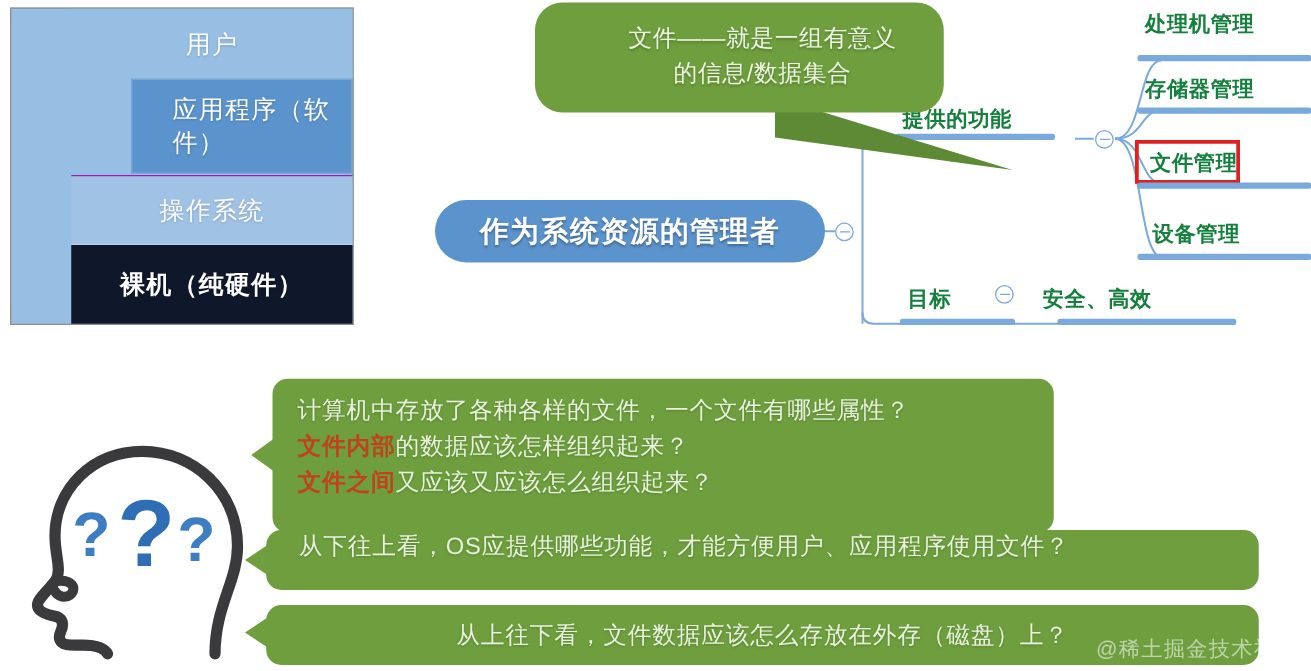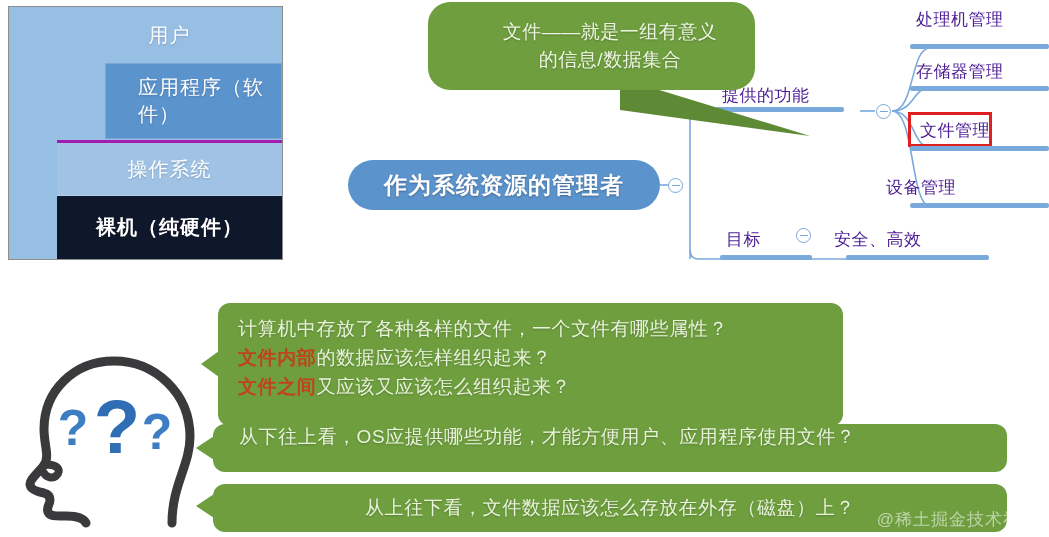--- a/index.html
+++ b/index.html
@@ -9,26 +9,26 @@
   
   #layer-stack{position:absolute;left:8px;top:6px;width:275px;height:254px;
                border:1px solid #8d8d8d;box-sizing:border-box;background:#97bee3;}
   .layer{position:absolute;box-sizing:border-box;display:flex;align-items:center;
          justify-content:center;color:#ffffff;font-size:20px;letter-spacing:1px;
          text-shadow:0 1px 2px rgba(0,0,0,.18);margin-left:48px;}
   #layer-user{left:0;top:0;right:0;height:56px;background:#97bee3;}
   #layer-app{left:48px;top:56px;right:0;height:76px;background:#5b93cd;
              border:1px solid #7ba7d4;padding-left:32px;}
   #layer-os{left:0;top:133px;right:0;height:56px;background:#9fc2e5;
-            border-top:3px solid #a21caf;border-bottom:1px solid #b6d0ea;}
+            border-top:1px solid #a21caf;border-bottom:1px solid #b6d0ea;}
   #layer-bare{left:0;top:189px;right:0;bottom:0;background:#0f172a;font-weight:bold;}
 
   
   #mindmap{position:absolute;left:330px;top:0;width:719px;height:272px;}
-  .mm-node{position:absolute;font-size:17px;color:#4c1d95;font-weight:normal;
+  .mm-node{position:absolute;font-size:17px;color:#15803d;font-weight:bold;
            white-space:nowrap;letter-spacing:.5px;}
   .mm-underline{position:absolute;height:5px;background:#7aa9dc;border-radius:2px;}
   .mm-circle{position:absolute;width:15px;height:15px;border:1.4px solid #7aa9dc;
              border-radius:50%;background:#ffffff;box-sizing:border-box;}
   .mm-circle::before{content:"";position:absolute;left:2.5px;top:6px;width:8px;
              height:1.4px;background:#7aa9dc;}
   #root-box{position:absolute;left:18px;top:160px;width:312px;height:50px;
             background:#5b93cd;border-radius:25px;display:flex;align-items:center;
             justify-content:center;color:#ffffff;font-size:23px;font-weight:bold;
             letter-spacing:1px;text-shadow:0 1px 2px rgba(0,0,0,.3);}
@@ -118,21 +118,21 @@
   <div class="mm-node" style="left:586px;top:8px;">处理机管理</div>
   <div class="mm-underline" style="left:580px;top:44px;width:139px;"></div>
 
   <div class="mm-node" style="left:586px;top:60px;">存储器管理</div>
   <div class="mm-underline" style="left:580px;top:86px;width:139px;"></div>
 
   <div class="mm-node" style="left:590px;top:119px;">文件管理</div>
   <div id="redbox"></div>
   <div class="mm-underline" style="left:580px;top:146px;width:139px;"></div>
 
-  <div class="mm-node" style="left:556px;top:176px;">设备管理</div>
+  <div class="mm-node" style="left:592px;top:176px;">设备管理</div>
   <div class="mm-underline" style="left:580px;top:203px;width:139px;"></div>
 
   <div class="mm-node" style="left:396px;top:228px;">目标</div>
   <div class="mm-underline" style="left:390px;top:255px;width:92px;"></div>
   <div class="mm-circle" style="left:466px;top:228px;"></div>
 
   <div class="mm-node" style="left:504px;top:228px;">安全、高效</div>
   <div class="mm-underline" style="left:516px;top:255px;width:143px;"></div>
 </div>
 

